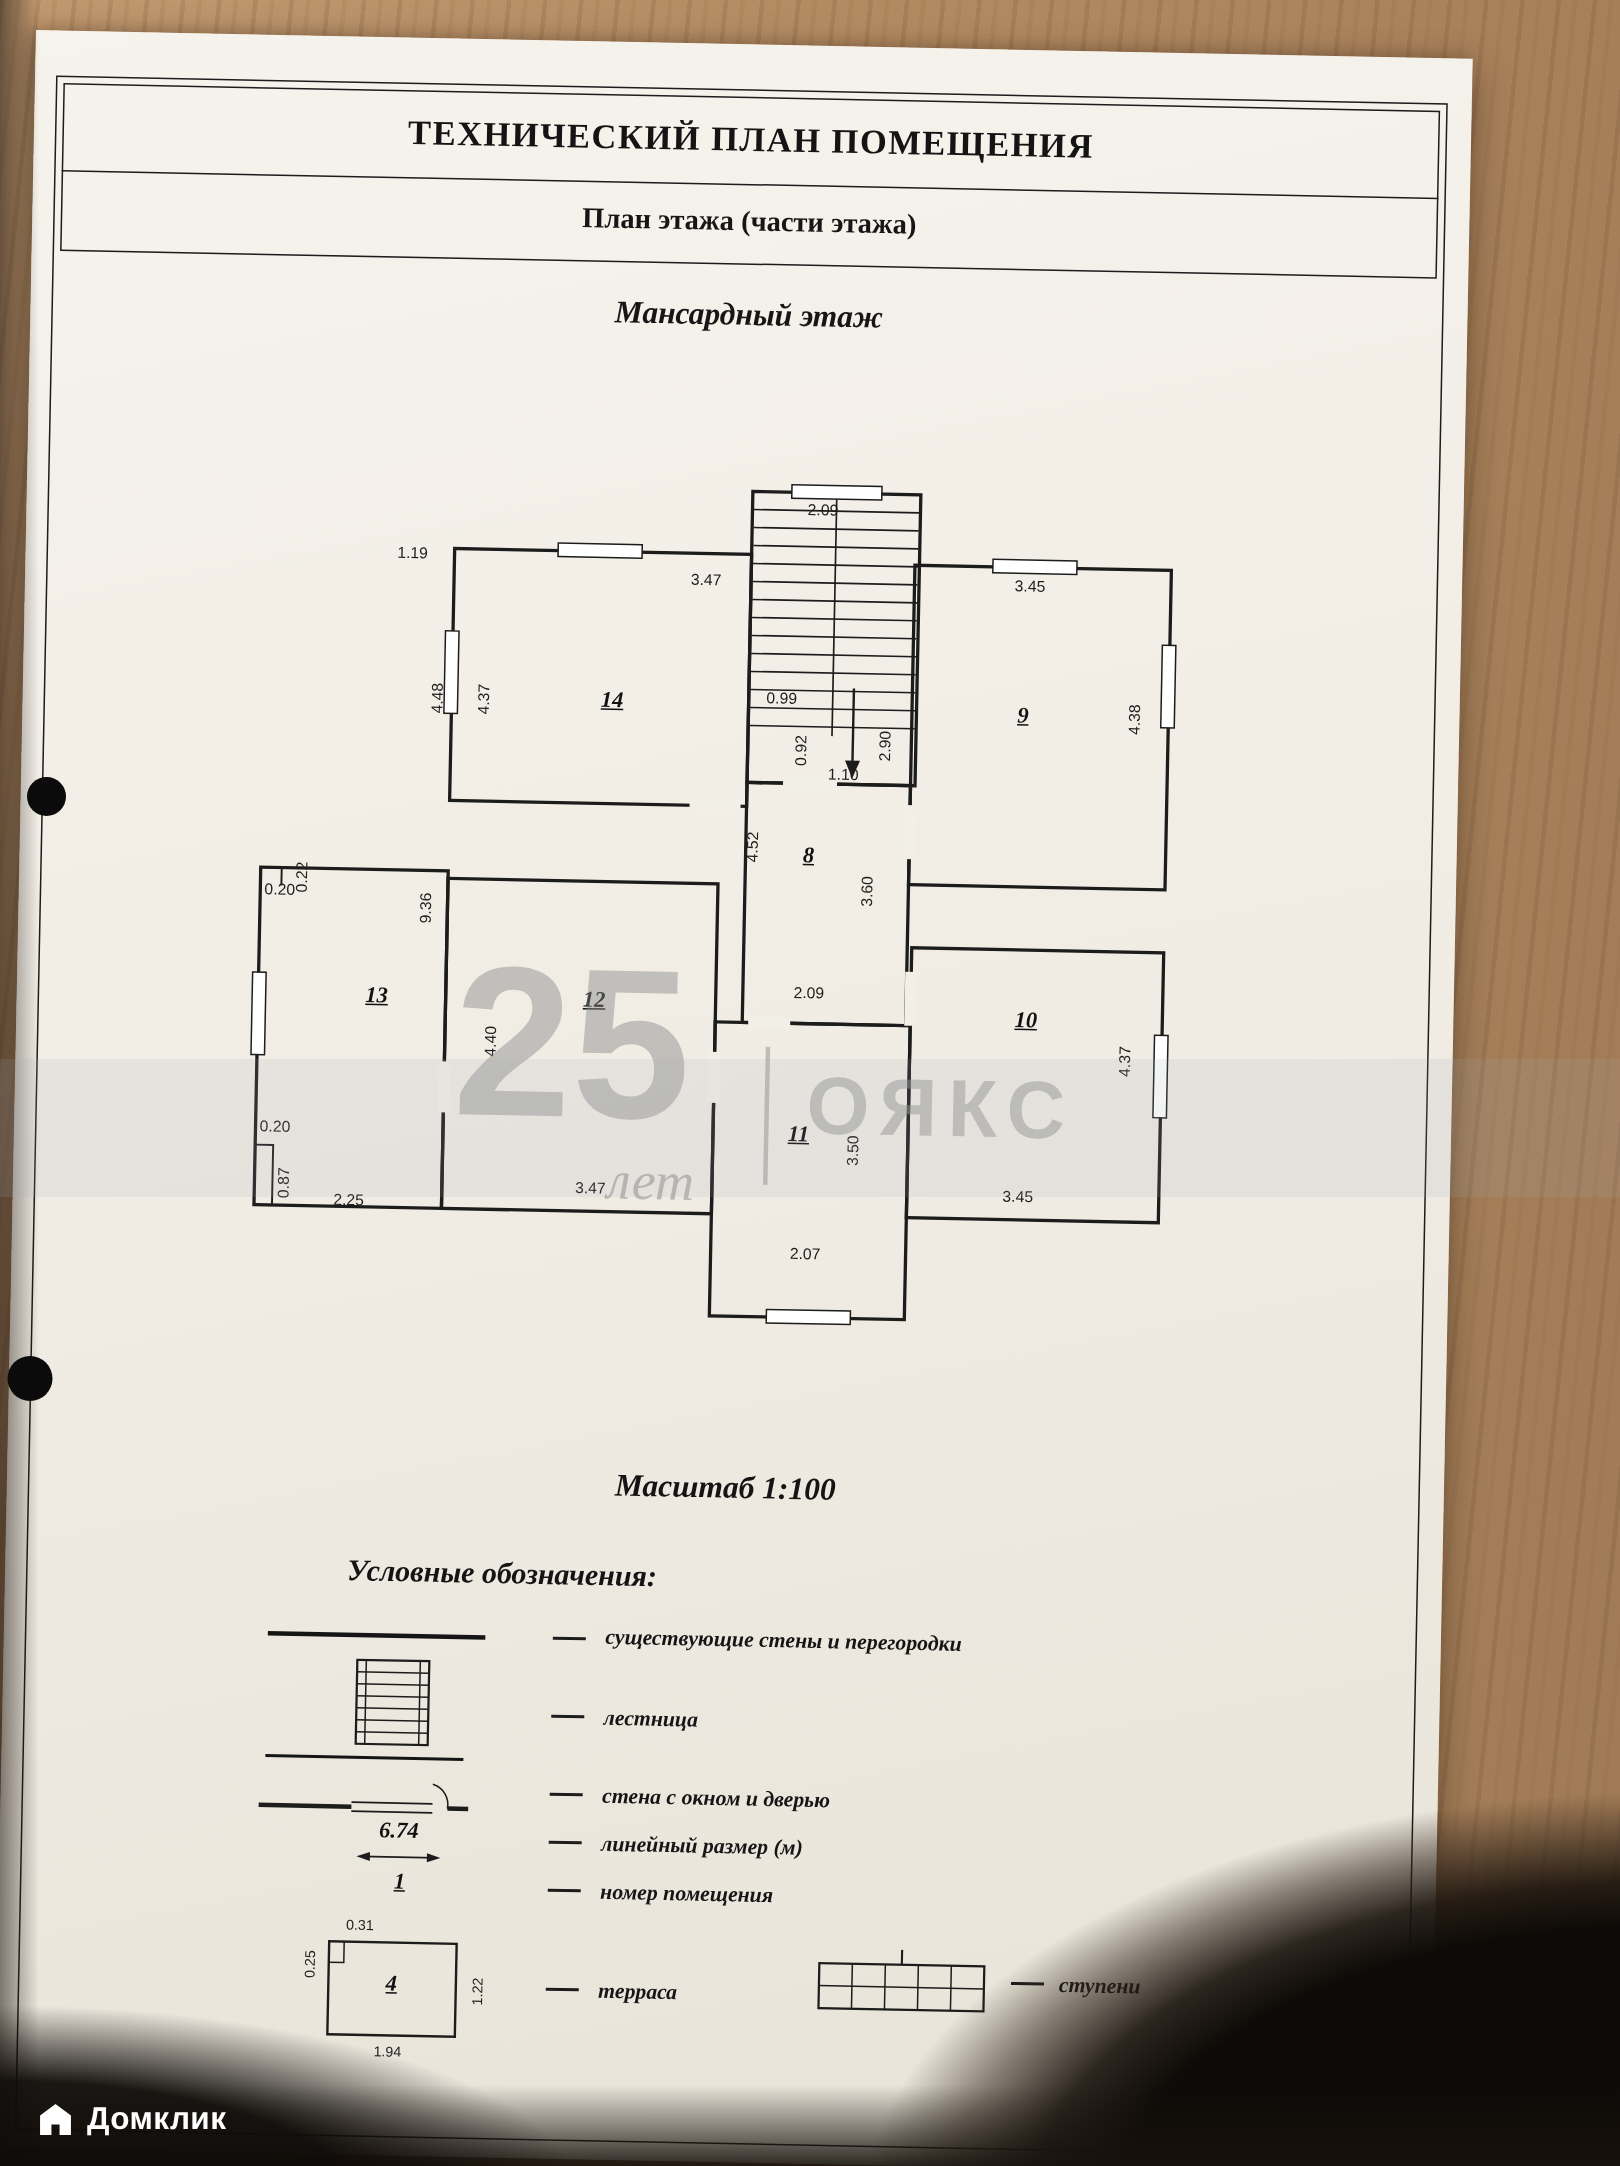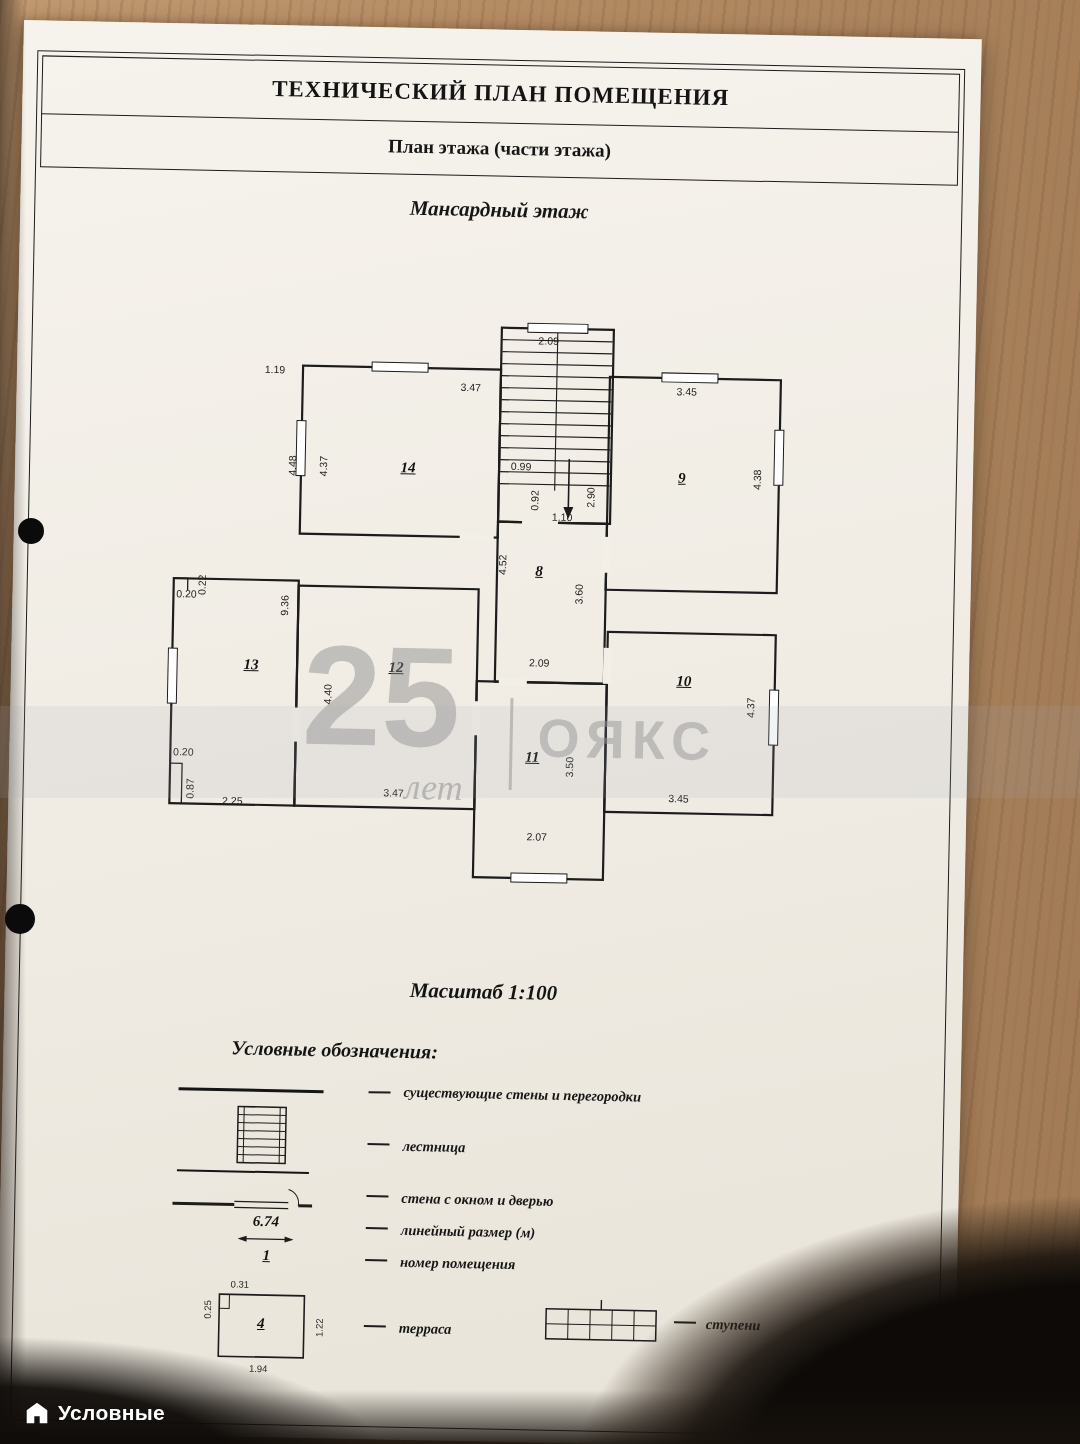--- a/index.html
+++ b/index.html
@@ -274,16 +274,16 @@
   <div class="dark-object"></div>
   <div class="bottom-shade"></div>
   <div class="corner-shade"></div>
   <div class="hole-dot dot1"></div>
   <div class="hole-dot dot2"></div>
 
   <div class="photo-logo">
     <svg width="26" height="26" viewBox="0 0 24 24">
       <path d="M12 2.5 L21.5 9.5 V21.5 H14.5 V15 H9.5 V21.5 H2.5 V9.5 Z" fill="#ffffff"></path>
     </svg>
-    <span class="word">Условные</span>
+    <span class="word">Домклик</span>
   </div>
 
 </div>
 
 </body></html>

